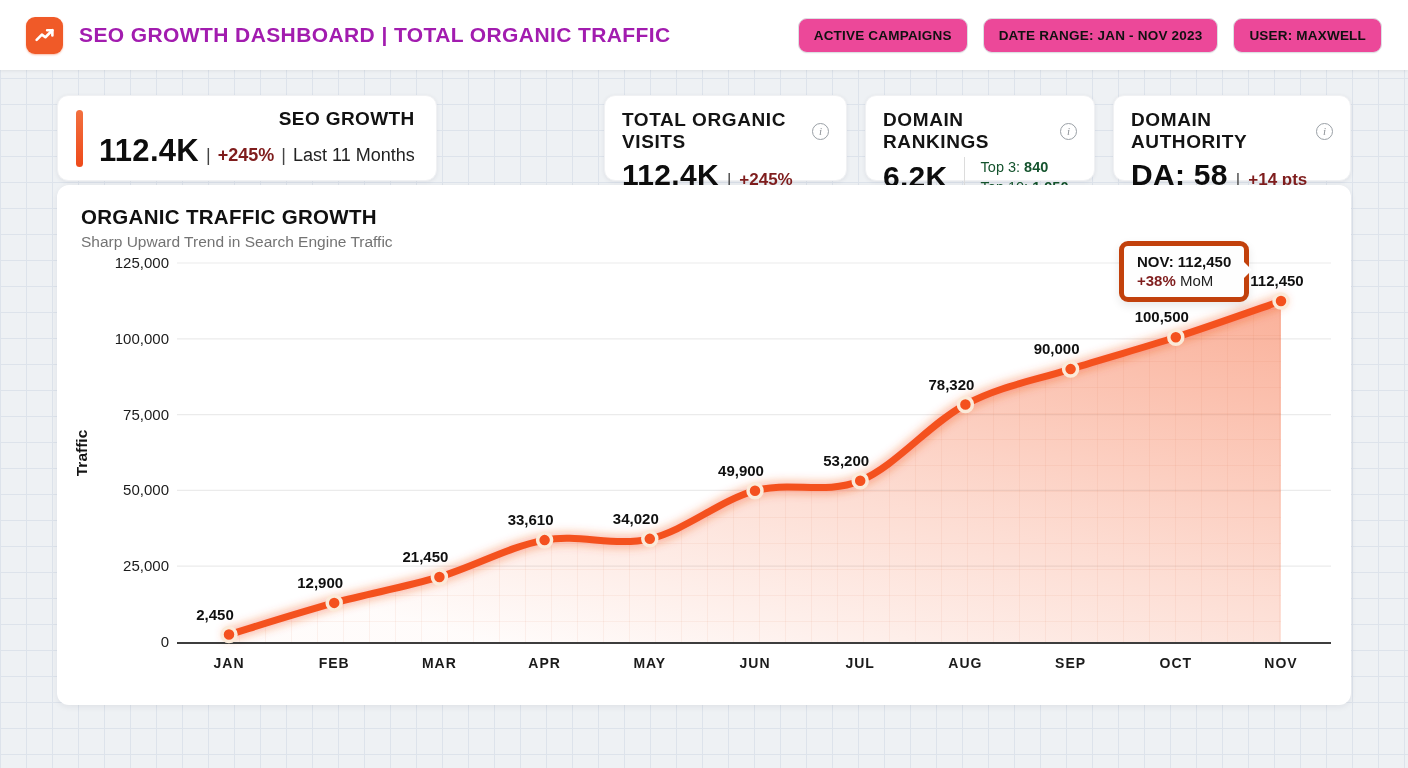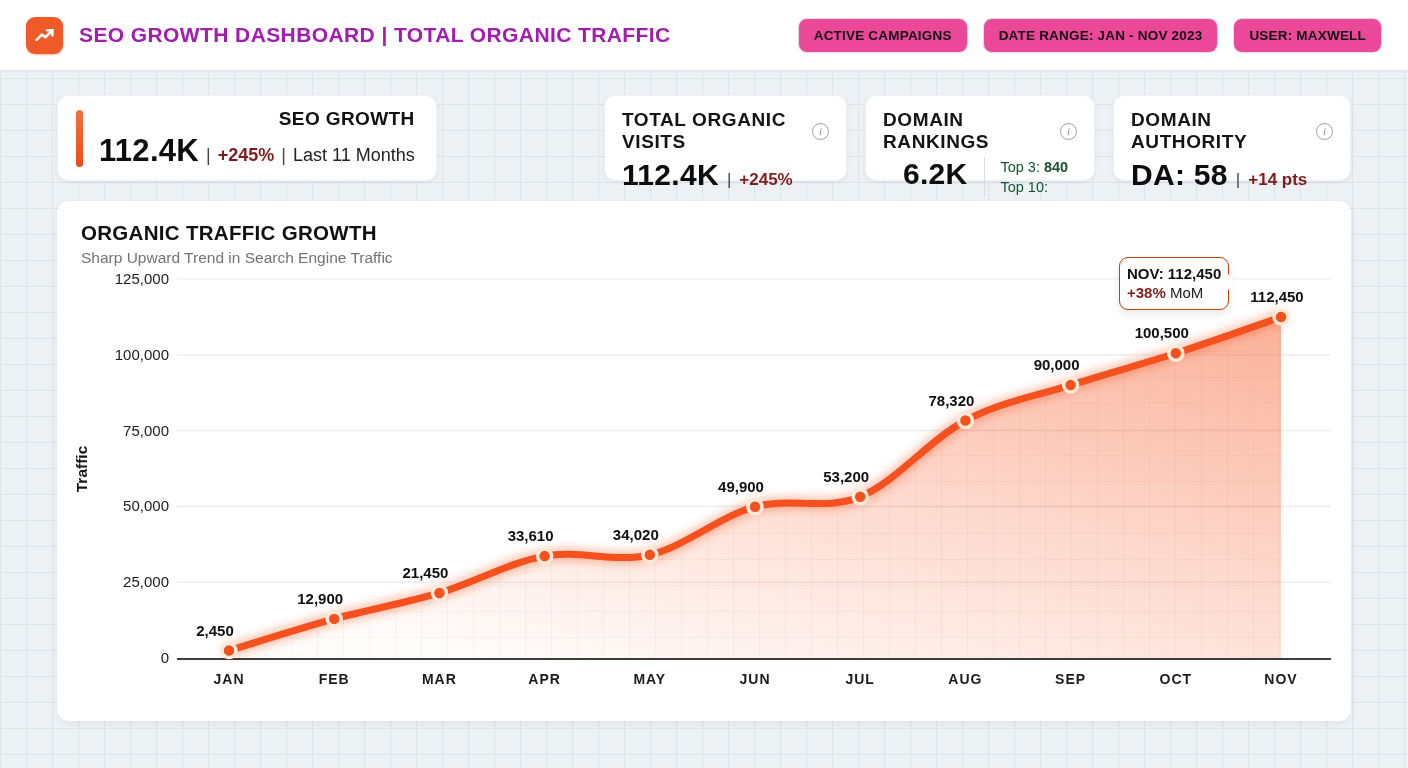--- a/index.html
+++ b/index.html
@@ -49,38 +49,38 @@
   .stat-title-row { display:flex; align-items:center; gap:8px; }
   .stat-title { font-size:19px; font-weight:700; letter-spacing:.6px; color:#141414; }
   .info-icon {
     width:17px; height:17px; border-radius:50%; border:1.5px solid #9aa0a6;
     color:#8c9196; font-size:11px; line-height:14px; text-align:center;
     font-family:"Liberation Serif",serif; font-style:italic; cursor:pointer; flex:none;
   }
   .stat-line { margin-top:5px; display:flex; align-items:baseline; gap:8px; }
   .stat-value { font-size:30px; font-weight:800; letter-spacing:.3px; color:#0d0d0d; }
   .stat-delta { font-size:17px; }
-  .kw-wrap { display:flex; gap:16px; margin-top:4px;margin-left:20px; }
+  .kw-wrap { display:flex; align-items:center; gap:16px; margin-top:4px; }
   .kw-divider { width:1px; height:40px; background:#dcdcdc; }
   .kw-rows { font-size:14.5px; color:#14532d; line-height:20px; }
   .kw-rows b { font-weight:700; }
   
   .chart-card {
-    margin:20px 57px 0; width:1294px; height:520px; background:#fff;
+    margin:4px 57px 0; width:1294px; height:520px; background:#fff;
     border-radius:12px; box-shadow:0 2px 6px rgba(25,35,50,.07); position:relative;
   }
   .chart-head { padding:20px 24px 0; }
   .chart-title { font-size:20.5px; font-weight:800; letter-spacing:.3px; color:#101010; }
   .chart-subtitle { font-size:15.5px; color:#737373; margin-top:4px; }
   .chart-wrap { position:relative; width:1294px; height:430px; margin-top:6px; }
   svg text { font-family:"Liberation Sans","DejaVu Sans",sans-serif; }
   .tooltip {
     position:absolute; left:1062px; top:-16px; z-index:5;
-    background:#fefefe; border:1px solid #c2410c; border-radius:9px;
-    padding:7px 7px 8px; box-shadow:0 4px 10px rgba(0,0,0,.09); white-space:nowrap;
+    background:#fefefe; border:5px solid #c2410c; border-radius:9px;
+    padding:7px 13px 8px; box-shadow:0 4px 10px rgba(0,0,0,.09); white-space:nowrap;
   }
   .tooltip:after {
     content:""; position:absolute; left:100%; top:16px;
     border:8px solid transparent; border-left-color:#fefefe;
   }
   .tooltip-title { font-size:15px; font-weight:800; color:#101010; }
   .tooltip-sub { font-size:15px; margin-top:2px; color:#222; }
   .tooltip-sub .delta { font-weight:600; }
 </style>
 </head>

